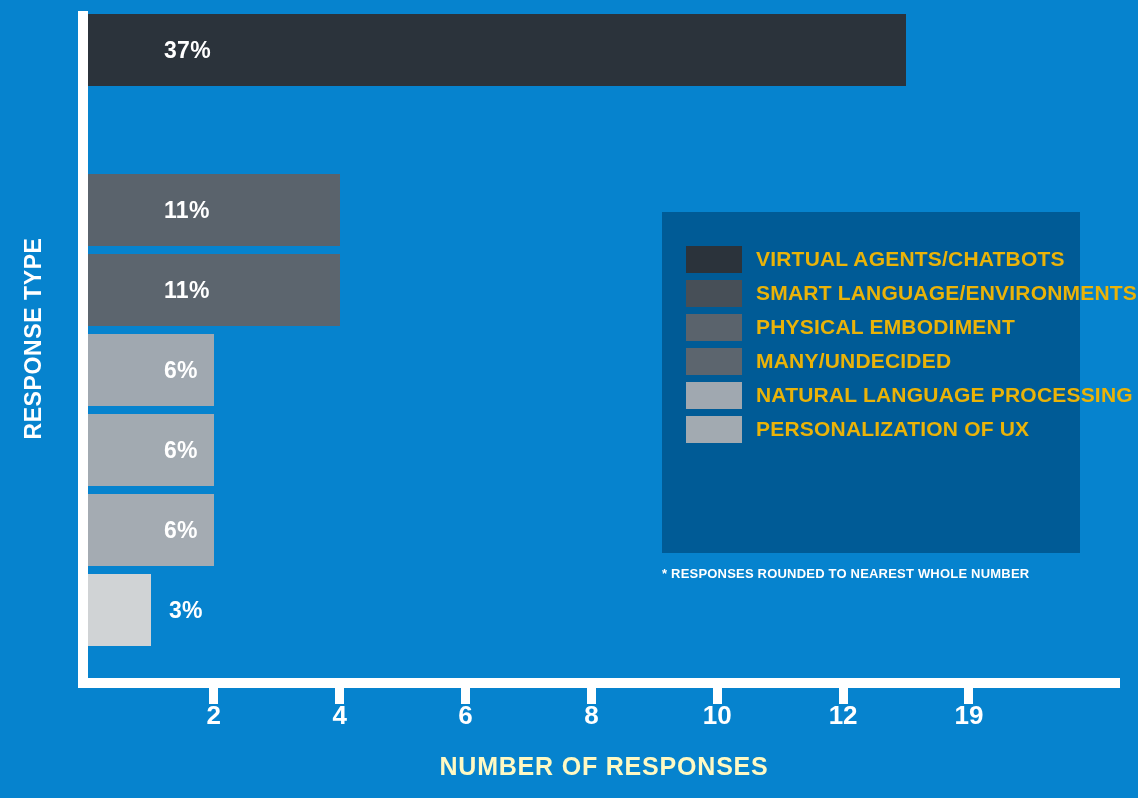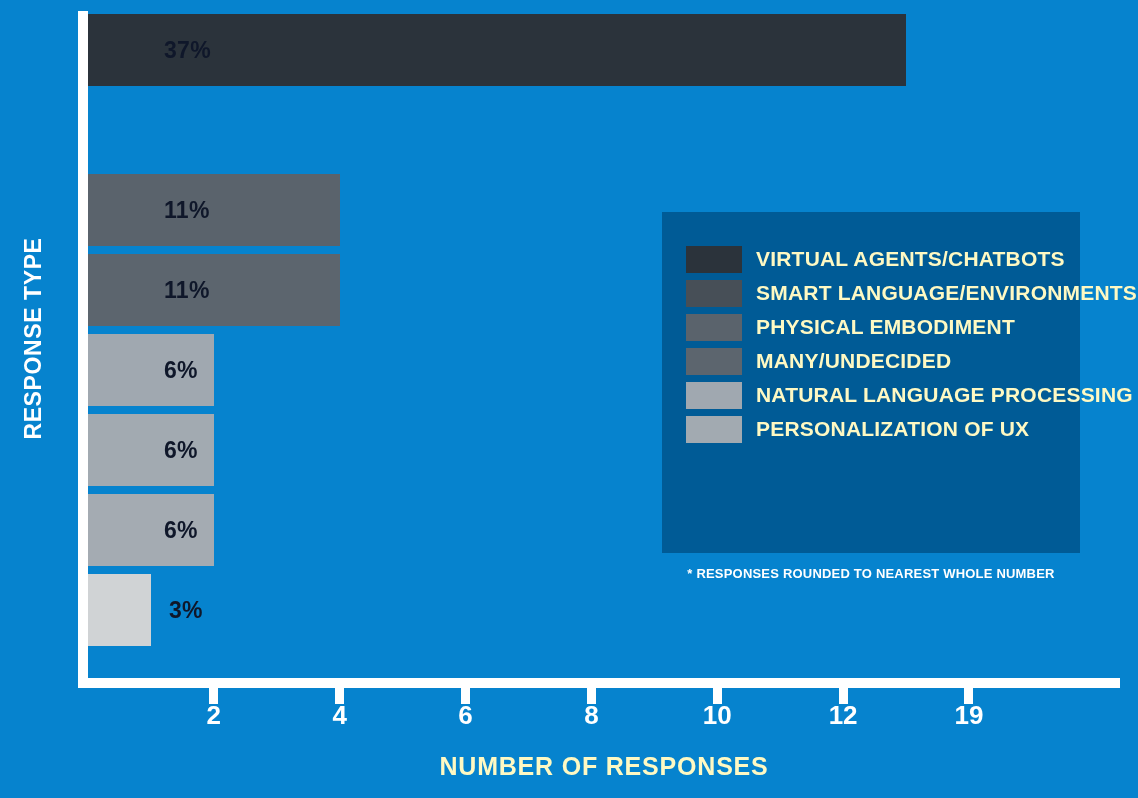--- a/index.html
+++ b/index.html
@@ -84,21 +84,21 @@
     top: 0;
     height: 72px;
     box-sizing: border-box;
   }
   .bar-value {
     position: absolute;
     top: 0;
     height: 72px;
     display: flex;
     align-items: center;
-    color: #0f172a;
+    color: #ffffff;
     font-size: 23px;
     font-weight: bold;
     font-family: "Liberation Sans", sans-serif;
     font-stretch: condensed;
     letter-spacing: 0.3px;
     white-space: nowrap;
   }
 
   
   .x-tick {
@@ -155,35 +155,34 @@
     align-items: center;
     height: 34px;
   }
   .legend-swatch {
     width: 56px;
     height: 27px;
     flex: 0 0 auto;
   }
   .legend-label {
     margin-left: 14px;
-    color: #fef9c3;
+    color: #eab308;
     font-size: 21px;
     font-weight: bold;
     letter-spacing: 0.2px;
     white-space: nowrap;
     font-family: "Liberation Sans", sans-serif;
     font-stretch: condensed;
   }
 
   .legend-footnote {
     position: absolute;
     left: 662px;
     top: 566px;
     width: 418px;
-    text-align: center;
     color: #ffffff;
     font-size: 13px;
     font-weight: bold;
     letter-spacing: 0.2px;
     font-family: "Liberation Sans", sans-serif;
     font-stretch: condensed;
   }
 </style>
 </head>
 <body>

